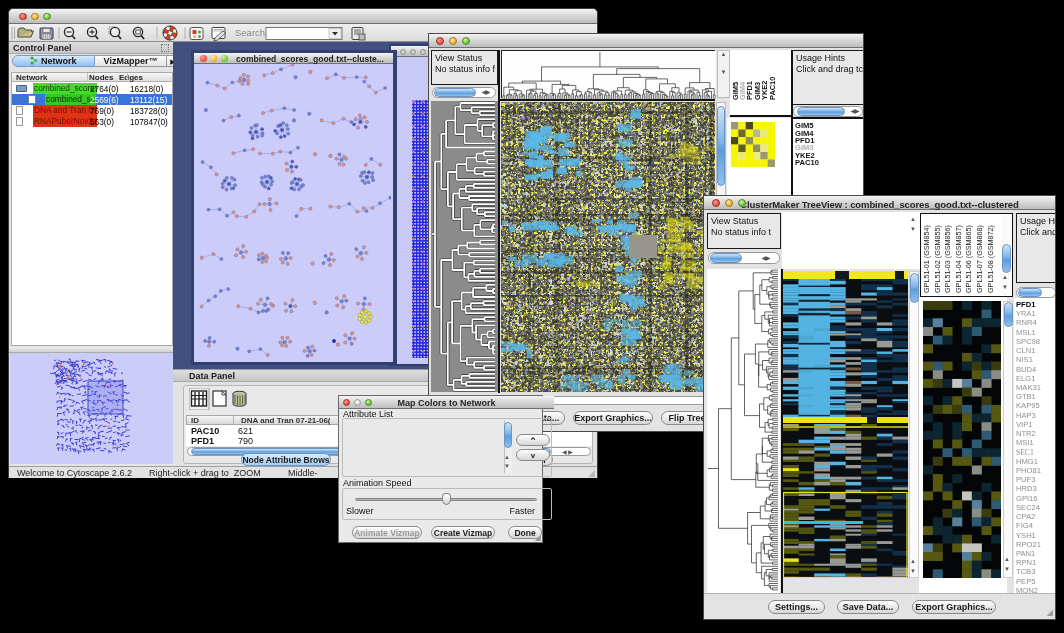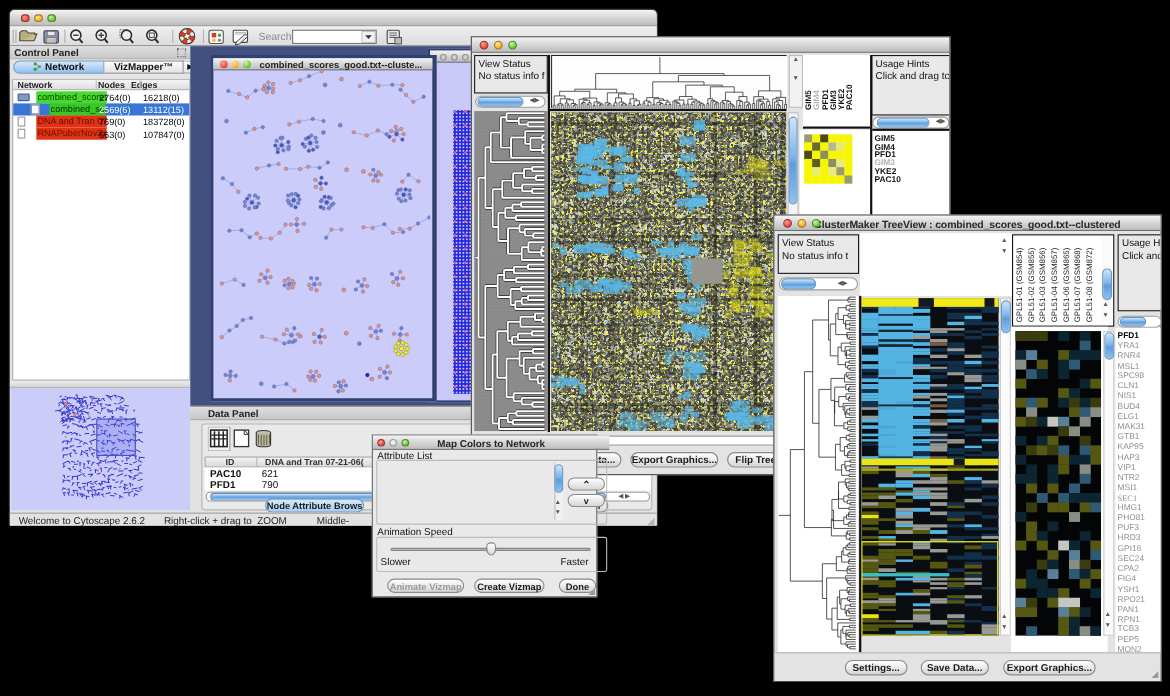--- a/index.html
+++ b/index.html
@@ -567,21 +567,21 @@
               <path d="M6 4v14M10 4v14M14 4v14" stroke="#222" stroke-width="1.4"></path>
               <rect x="24" y="3" width="13" height="15" fill="#fdfdfd" stroke="#333" stroke-width="1.2"></rect>
               <path d="M33 3l4 4h-4z" fill="#ddd" stroke="#333" stroke-width="0.8"></path>
               <g>
                 <ellipse cx="50.5" cy="5.5" rx="6.5" ry="2.2" fill="#c8c8b0" stroke="#333"></ellipse>
                 <path d="M44 5.5v10.5a6.5 2.2 0 0 0 13 0V5.5" fill="#b8b8a0" stroke="#333"></path>
                 <path d="M46 7v9M48.5 7.5v9.5M51 7.5v9.5M53.5 7.5v9M56 7v8.5" stroke="#55543a" stroke-width="0.8"></path>
               </g>
             </svg></div>
       <div class="abs" style="left:2px;top:29px;width:406px;height:10px;background:linear-gradient(#f4f4f4,#d9d9d9);border:1px solid #a8a8a8;font-size:8px;font-weight:bold;color:#333;">
-        <span style="position:absolute;left:18px;">ID</span>
+        <span style="position:absolute;left:4px;">ID</span>
             <span style="position:absolute;left:54px;">DNA and Tran 07-21-06(</span>
         <span class="abs" style="left:46px;top:0;width:1px;height:10px;background:#b5b5b5;"></span>
       </div>
       <div class="abs" style="left:2px;top:39px;width:406px;height:21px;background:#fff;font-size:9px;color:#111;">
         <div style="position:absolute;left:5px;top:1px;font-weight:bold;">PAC10</div>
             <div style="position:absolute;left:52px;top:1px;">621</div>
         <div style="position:absolute;left:5px;top:11px;font-weight:bold;">PFD1</div>
             <div style="position:absolute;left:52px;top:11px;">790</div>
       </div>
       <div class="sb" style="left:3px;top:61px;width:404px;height:9px;"></div>

